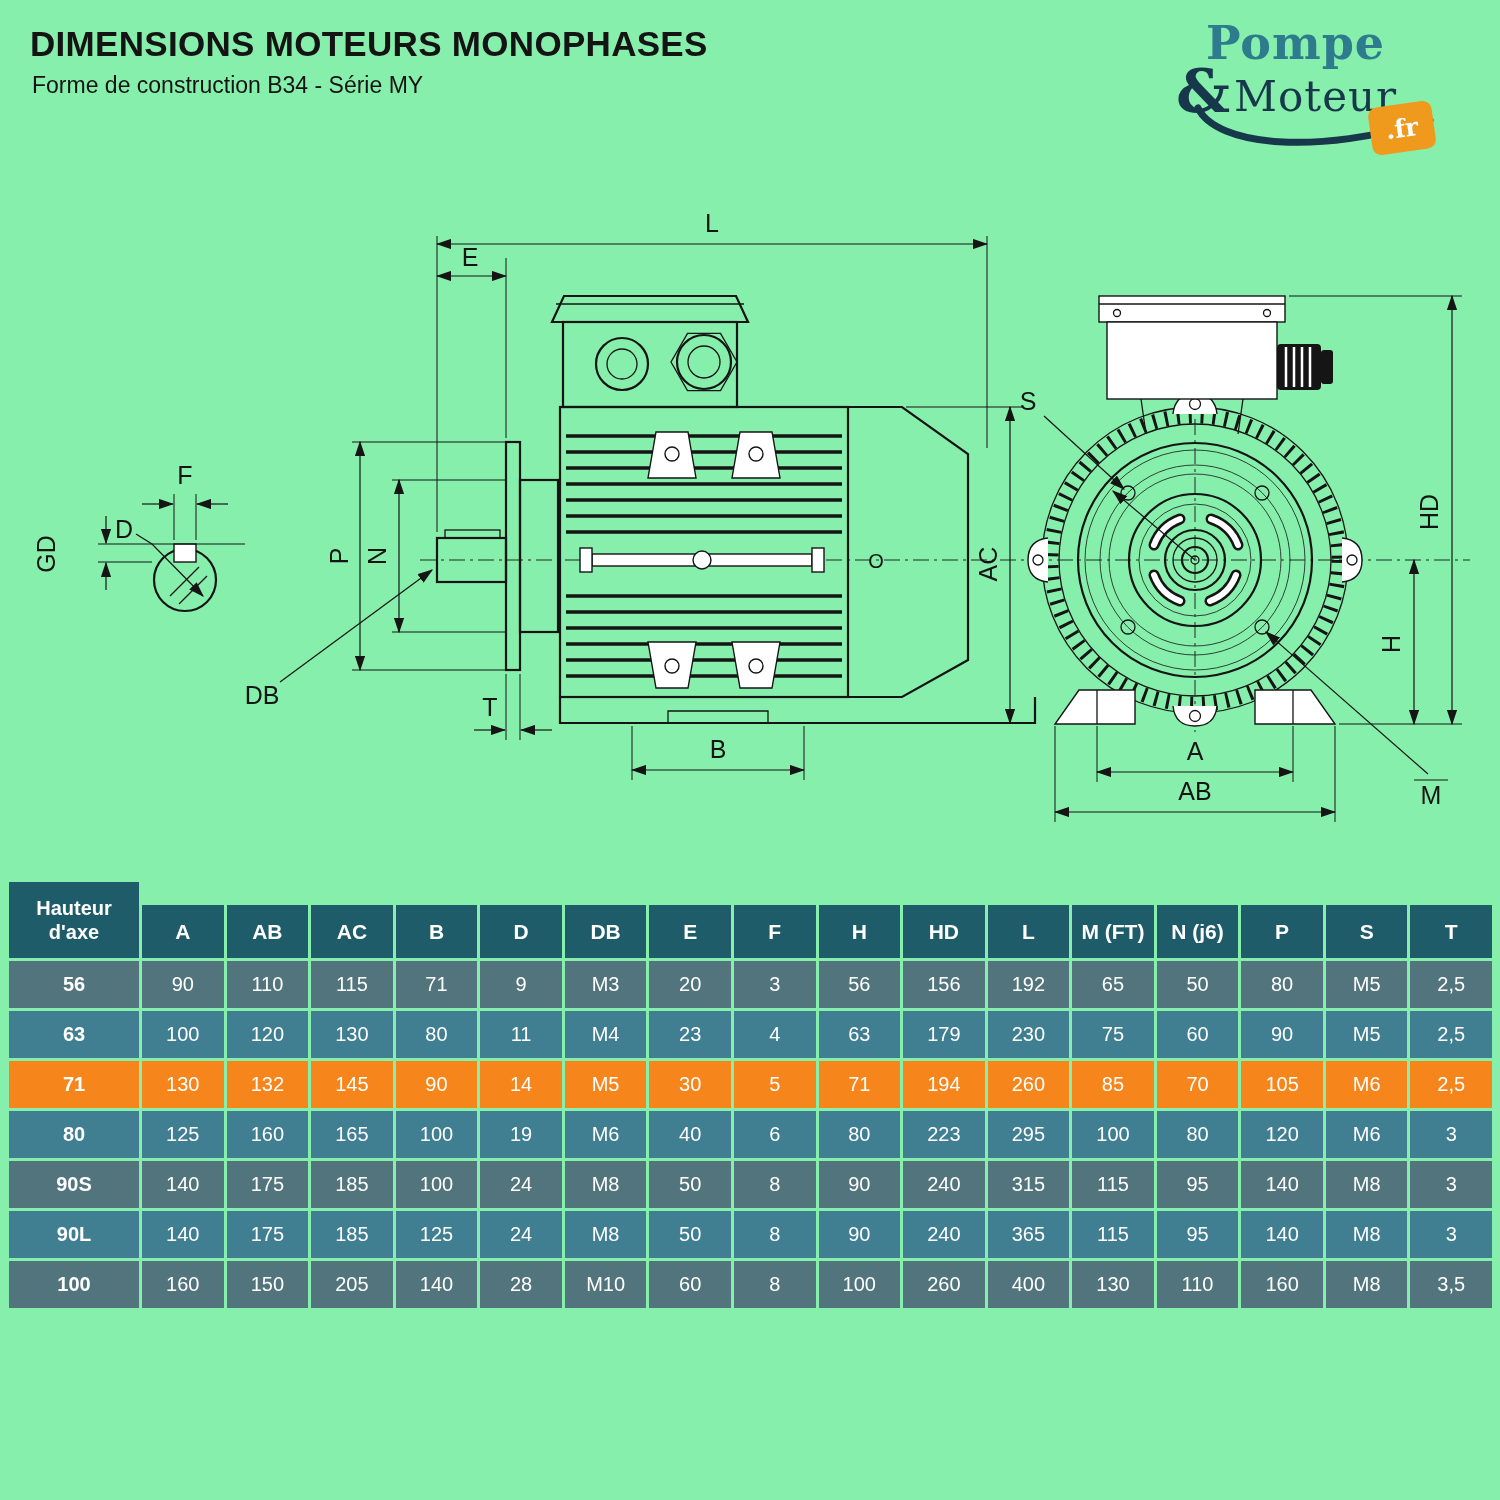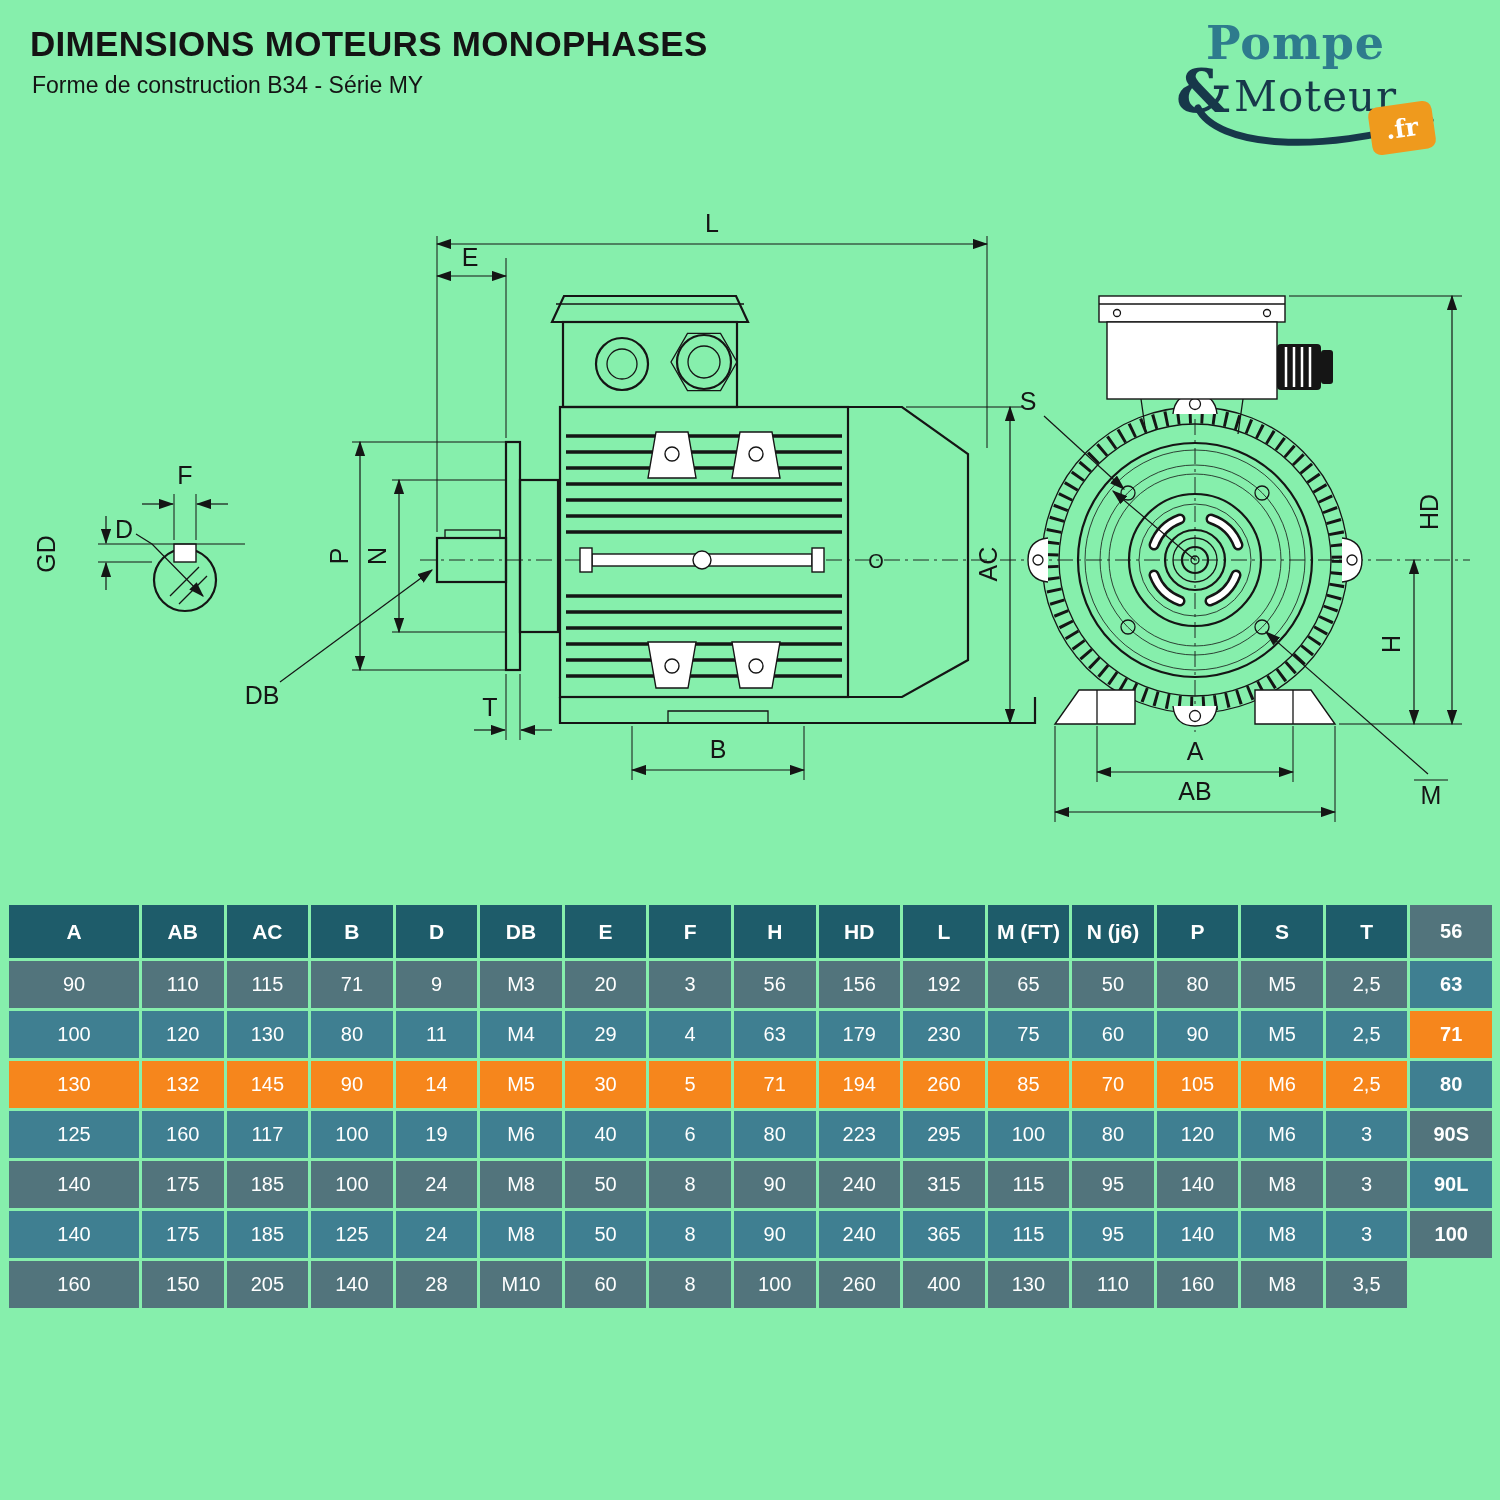--- a/index.html
+++ b/index.html
@@ -255,20 +255,21 @@
       <line x1="1097" y1="580" x2="1293" y2="580" class="dim" marker-start="url(#ah)" marker-end="url(#ah)"></line>
       <text class="dimtxt" x="1195" y="568">A</text>
 
       <path d="M1055,534 V630 M1335,534 V630" class="ext"></path>
       <line x1="1055" y1="620" x2="1335" y2="620" class="dim" marker-start="url(#ah)" marker-end="url(#ah)"></line>
       <text class="dimtxt" x="1195" y="608">AB</text>
     </g>
   </svg>
 
   <div class="dim-table">
+    <div class="corner">Hauteur d'axe</div>
 
   <div class="hcell">A</div>
       <div class="hcell">AB</div>
       <div class="hcell">AC</div>
       <div class="hcell">B</div>
       <div class="hcell">D</div>
       <div class="hcell">DB</div>
       <div class="hcell">E</div>
       <div class="hcell">F</div>
       <div class="hcell">H</div>
@@ -296,21 +297,21 @@
       <div class="cell v-dark">80</div>
       <div class="cell v-dark">M5</div>
       <div class="cell v-dark">2,5</div>
       <div class="cell rowhead v-teal">63</div>
       <div class="cell v-teal">100</div>
       <div class="cell v-teal">120</div>
       <div class="cell v-teal">130</div>
       <div class="cell v-teal">80</div>
       <div class="cell v-teal">11</div>
       <div class="cell v-teal">M4</div>
-      <div class="cell v-teal">29</div>
+      <div class="cell v-teal">23</div>
       <div class="cell v-teal">4</div>
       <div class="cell v-teal">63</div>
       <div class="cell v-teal">179</div>
       <div class="cell v-teal">230</div>
       <div class="cell v-teal">75</div>
       <div class="cell v-teal">60</div>
       <div class="cell v-teal">90</div>
       <div class="cell v-teal">M5</div>
       <div class="cell v-teal">2,5</div>
       <div class="cell rowhead v-orange">71</div>
@@ -326,21 +327,21 @@
       <div class="cell v-orange">194</div>
       <div class="cell v-orange">260</div>
       <div class="cell v-orange">85</div>
       <div class="cell v-orange">70</div>
       <div class="cell v-orange">105</div>
       <div class="cell v-orange">M6</div>
       <div class="cell v-orange">2,5</div>
       <div class="cell rowhead v-teal">80</div>
       <div class="cell v-teal">125</div>
       <div class="cell v-teal">160</div>
-      <div class="cell v-teal">117</div>
+      <div class="cell v-teal">165</div>
       <div class="cell v-teal">100</div>
       <div class="cell v-teal">19</div>
       <div class="cell v-teal">M6</div>
       <div class="cell v-teal">40</div>
       <div class="cell v-teal">6</div>
       <div class="cell v-teal">80</div>
       <div class="cell v-teal">223</div>
       <div class="cell v-teal">295</div>
       <div class="cell v-teal">100</div>
       <div class="cell v-teal">80</div>

